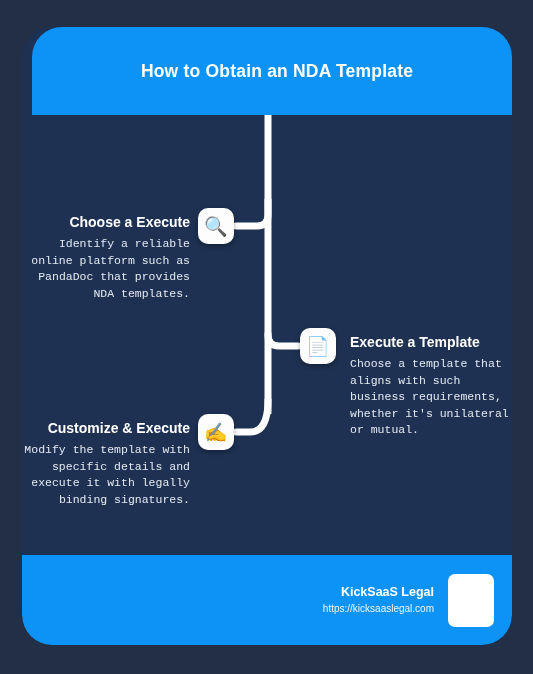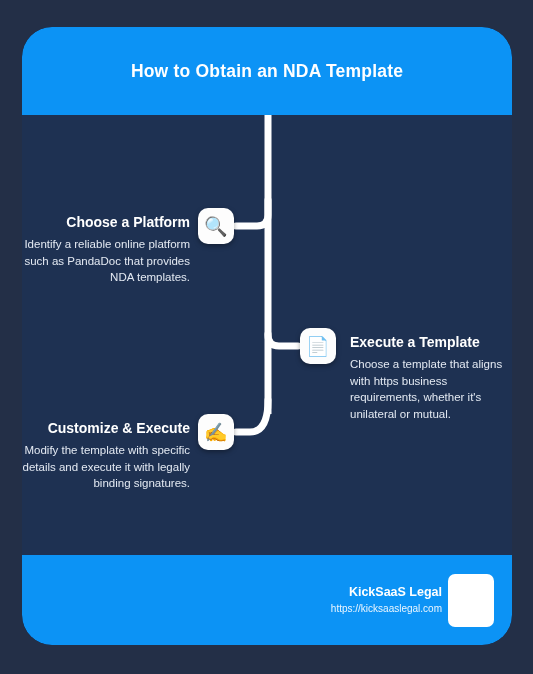--- a/index.html
+++ b/index.html
@@ -13,38 +13,38 @@
 
   .card{
     position:absolute;left:22px;top:27px;
     width:490px;height:618px;
     border-radius:30px;
     background:#1e3152;
     overflow:hidden;
   }
 
   .header{
-    position:absolute;left:0;top:0;width:490px;height:88px;
+    position:absolute;left:10px;top:0;width:490px;height:88px;
     background:#0c93f5;
     border-radius:30px 30px 0 0;
     display:flex;align-items:center;justify-content:center;
   }
   .header-title{
     color:#ffffff;font-size:17.5px;font-weight:bold;
     letter-spacing:.2px;text-align:center;
   }
 
   .footer{
     position:absolute;left:0;bottom:0;width:490px;height:90px;
     background:#0c93f5;
     border-radius:0 0 30px 30px;
   }
   .footer-inner{
     position:absolute;right:18px;top:0;height:90px;
-    display:flex;align-items:center;gap:6px;
+    display:flex;align-items:center;gap:14px;
   }
   .footer-text{text-align:right;}
   .brand-name{
     color:#ffffff;font-size:12.5px;font-weight:bold;
     line-height:17px;
   }
   .brand-url{
     color:#eaf6ff;font-size:10px;line-height:16px;
   }
   .brand-logo{
@@ -54,21 +54,21 @@
   
   .flow{position:absolute;left:0;top:0;width:533px;height:674px;pointer-events:none;}
 
   
   .step{position:absolute;}
   .step-title{
     color:#ffffff;font-weight:bold;font-size:14px;line-height:20px;
     margin-bottom:4px;
   }
   .step-desc{
-    color:#e3e9f2;font-size:11.5px;line-height:16.5px;
+    color:#e3e9f2;font-size:11.5px;line-height:16.5px;font-family:Liberation Mono, monospace;
   }
   .step.right-align{text-align:right;}
   .step.left-align{text-align:left;}
 
   .icon-tile{
     position:absolute;
     width:36px;height:36px;border-radius:10px;
     background:#fdfdfd;
     display:flex;align-items:center;justify-content:center;
     font-size:19px;line-height:1;
@@ -106,30 +106,30 @@
 
     <path d="M268,334 L268,335 Q268,346 279,346 L298,346" stroke="#ffffff" stroke-width="7" fill="none" stroke-linecap="round"></path>
 
     <path d="M268,400 Q268,432 250,432 L236,432" stroke="#ffffff" stroke-width="7" fill="none" stroke-linecap="round"></path>
   </svg>
 
   <div class="icon-tile" style="left:198px;top:208px;">
     <span>🔍</span>
   </div>
   <div class="step right-align" style="left:20px;top:212px;width:170px;">
-    <div class="step-title">Choose a Platform</div>
+    <div class="step-title">Choose a Execute</div>
     <div class="step-desc">Identify a reliable online platform such as PandaDoc that provides NDA templates.</div>
   </div>
 
   <div class="icon-tile" style="left:300px;top:328px;">
     <span>📄</span>
   </div>
   <div class="step left-align" style="left:350px;top:332px;width:162px;">
     <div class="step-title">Execute a Template</div>
-    <div class="step-desc">Choose a template that aligns with https business requirements, whether it's unilateral or mutual.</div>
+    <div class="step-desc">Choose a template that aligns with such business requirements, whether it's unilateral or mutual.</div>
   </div>
 
   <div class="icon-tile" style="left:198px;top:414px;">
     <span>✍️</span>
   </div>
   <div class="step right-align" style="left:20px;top:418px;width:170px;">
     <div class="step-title">Customize &amp; Execute</div>
     <div class="step-desc">Modify the template with specific details and execute it with legally binding signatures.</div>
   </div>
 

